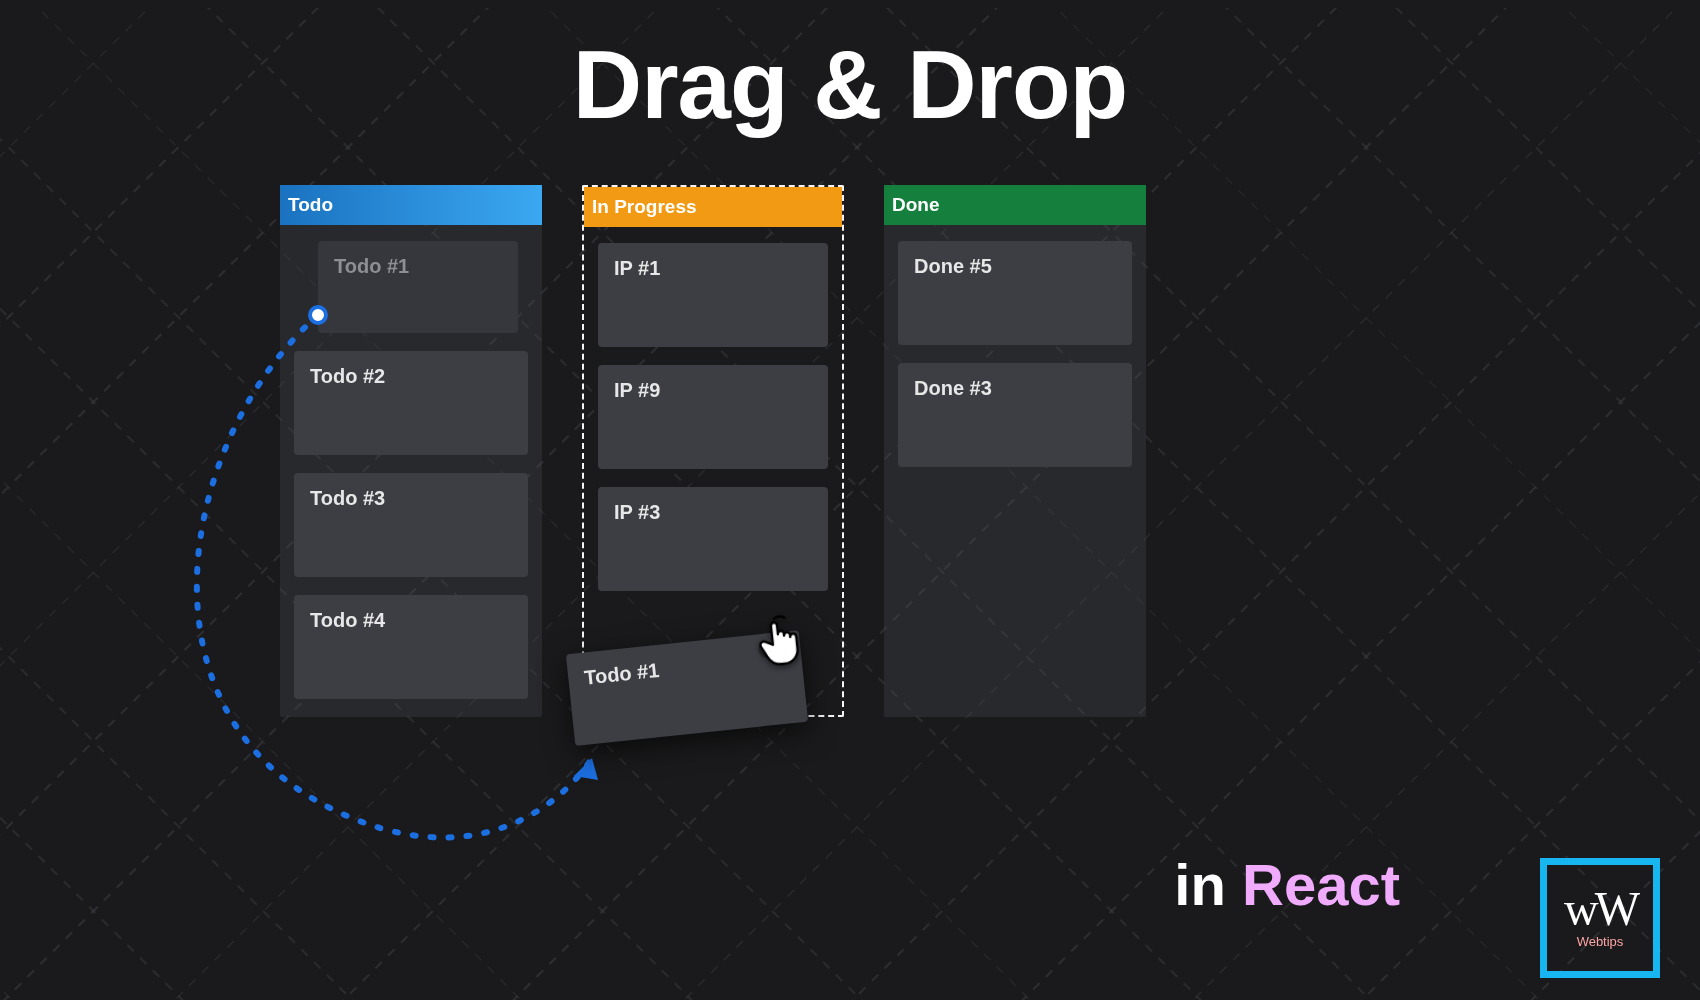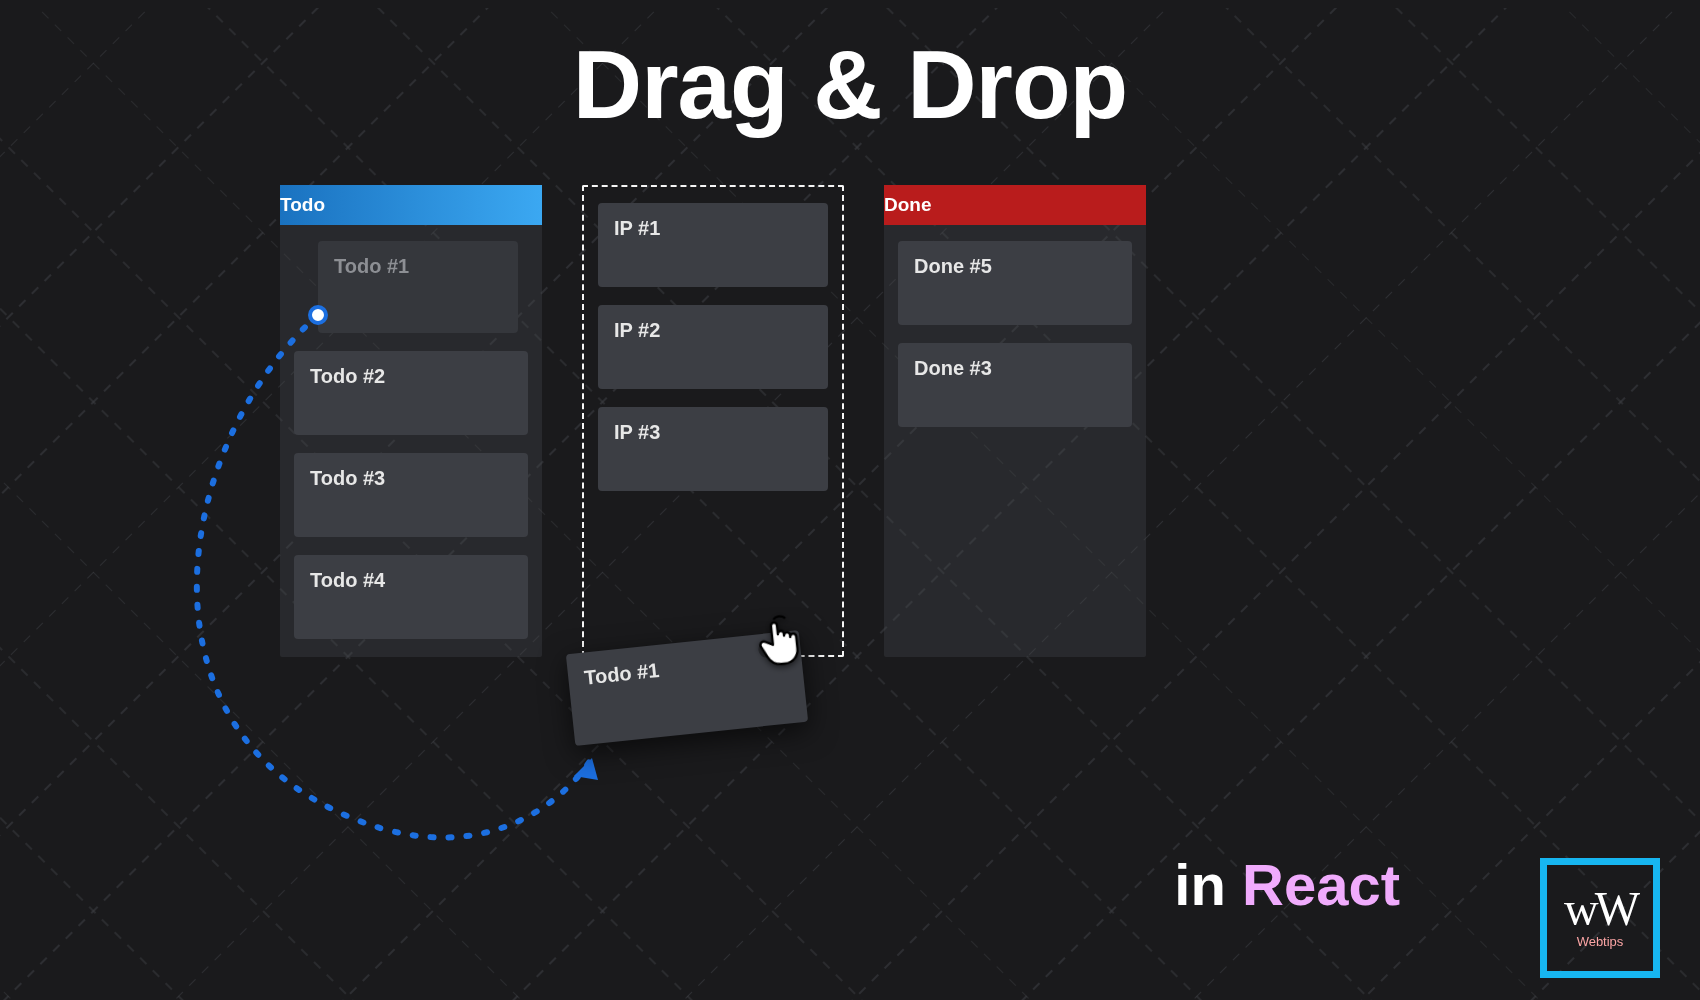--- a/index.html
+++ b/index.html
@@ -55,42 +55,42 @@
     position: relative;
   }
   .column.dropzone {
     background: transparent;
     border: 2px dashed #f5f5f5;
     border-radius: 2px;
   }
 
   .col-header {
     height: 40px;
-    padding: 0 0;
+    padding: 0 8px;
     font-weight: 700;
     font-size: 19px;
     display: flex;
     align-items: center;
     color: #fff;
   }
   .col-header.blue   { background: linear-gradient(to right, #1a72c0, #3ba8f2); }
   .col-header.orange { background: #f29a13; }
-  .col-header.green  { background: #b91c1c; }
+  .col-header.green  { background: #15803d; }
 
   .cards {
     padding: 16px 14px 0 14px;
     display: flex;
     flex-direction: column;
     gap: 18px;
   }
 
   .card {
     background: #3c3e44;
     border-radius: 4px;
-    height: 84px;
+    height: 104px;
     padding: 14px 16px;
     font-weight: 700;
     font-size: 20px;
     color: #e7e7e7;
   }
   .card.ghost {
     background: #35373c;
     color: #8d8f94;
     height: 92px;
     position: relative;
@@ -198,23 +198,24 @@
       <div class="column">
         <div class="col-header blue">Todo</div>
         <div class="cards">
           <div class="card ghost"><span>Todo #1</span></div>
           <div class="card"><span>Todo #2</span></div>
           <div class="card"><span>Todo #3</span></div>
           <div class="card"><span>Todo #4</span></div>
         </div>
       </div>
       <div class="column dropzone">
+        <div class="col-header orange">In Progress</div>
         <div class="cards">
           <div class="card"><span>IP #1</span></div>
-          <div class="card"><span>IP #2</span></div>
+          <div class="card"><span>IP #9</span></div>
           <div class="card"><span>IP #3</span></div>
         </div>
       </div>
       <div class="column">
         <div class="col-header green">Done</div>
         <div class="cards">
           <div class="card"><span>Done #5</span></div>
           <div class="card"><span>Done #3</span></div>
         </div>
       </div>

